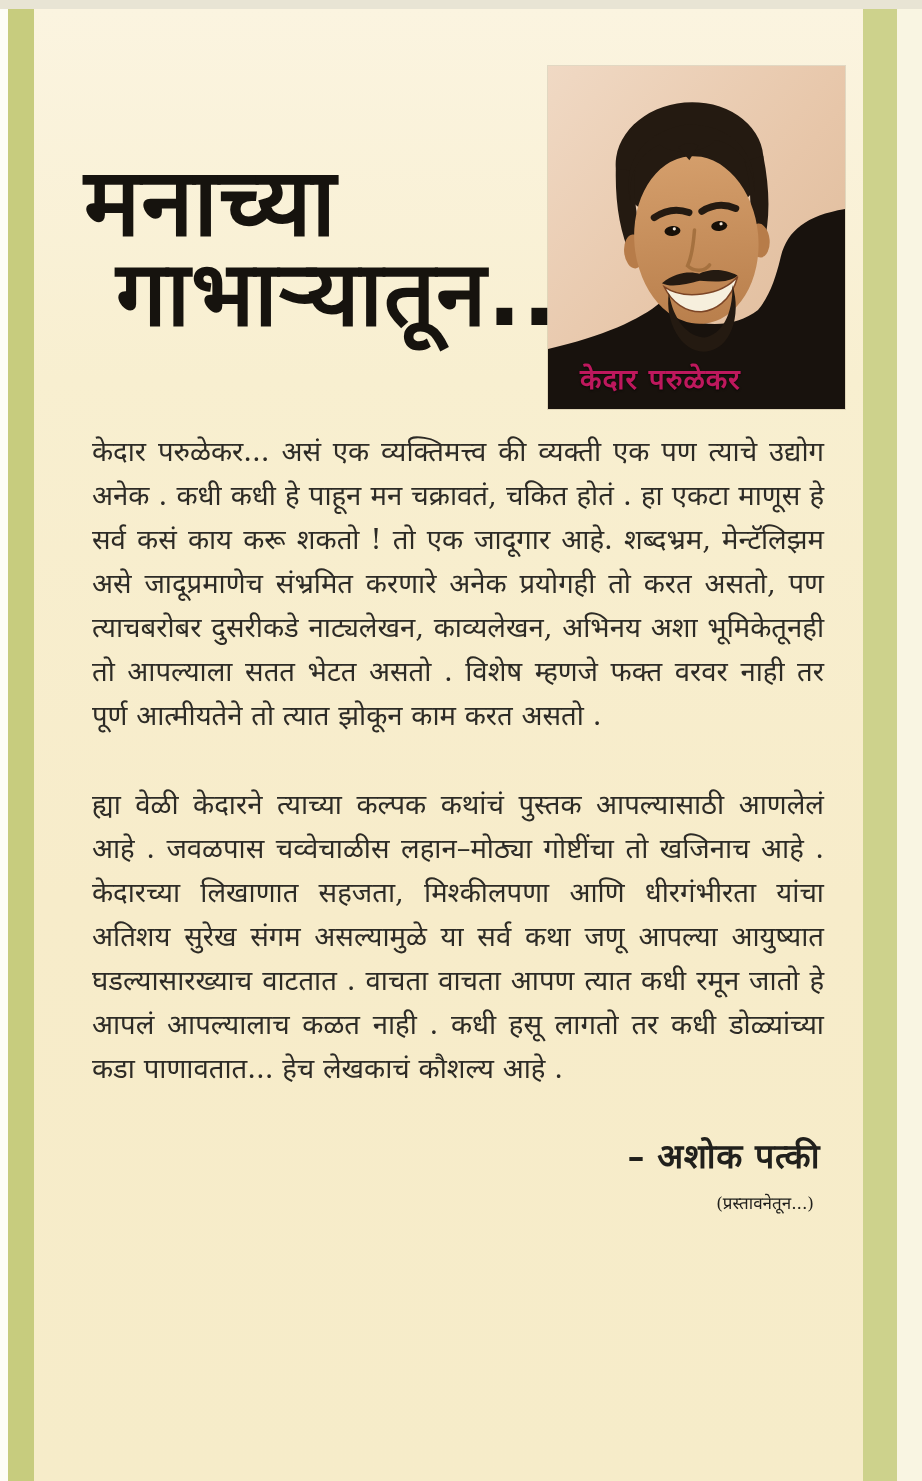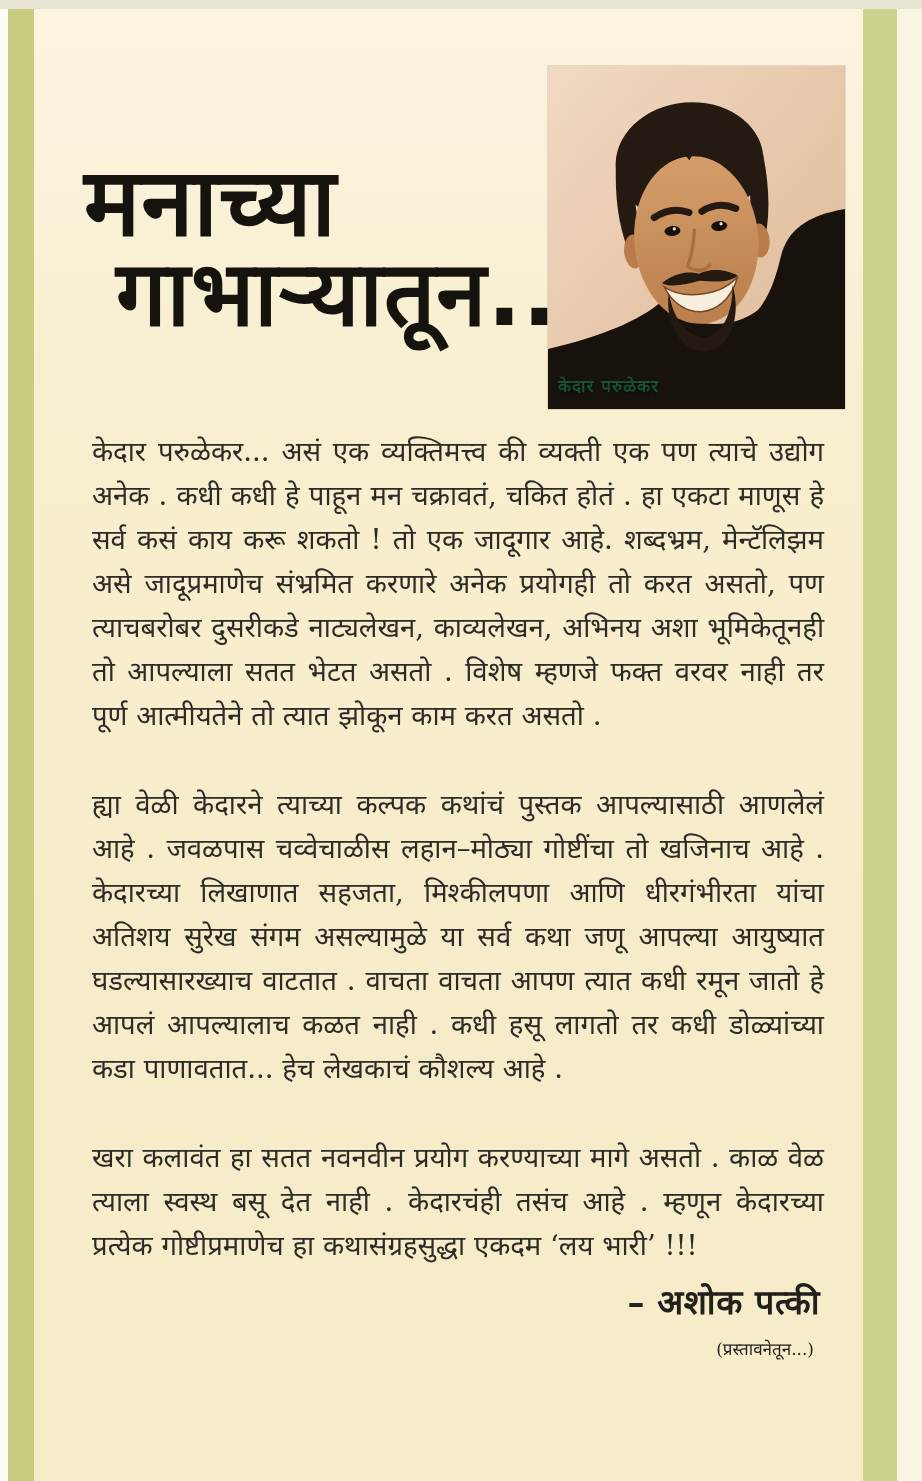--- a/index.html
+++ b/index.html
@@ -26,24 +26,24 @@
   .title-line1 { font-size:94px; line-height:1.02; letter-spacing:1px; }
   .title-line2 { font-size:90px; line-height:1.0; margin-left:32px; margin-top:-2px; letter-spacing:1px; }
 
   .photo {
     position:absolute; left:548px; top:57px; width:297px; height:343px;
     box-shadow:0 0 0 1px rgba(90,70,40,0.15);
     background:#e7c6a9;
   }
   .photo svg { display:block; width:100%; height:100%; }
   .photo-caption {
-    position:absolute; left:10px; bottom:12px;
-    font-size:17px; font-weight:bold;
+    position:absolute; left:32px; bottom:12px;
+    font-size:28px; font-weight:bold;
     font-family:"DejaVu Sans", sans-serif;
-    color:#14532d;
+    color:#be185d;
     text-shadow:0 1px 2px rgba(0,0,0,0.65);
     letter-spacing:1px;
     white-space:nowrap;
   }
 
   .body-text {
     position:absolute; left:92px; top:420px; width:732px;
     color:#2d2b26;
     font-size:27.5px; line-height:44px;
     text-align:justify;
@@ -120,20 +120,19 @@
         <path d="M116,224 C118,252 131,270 148,272 C165,270 178,252 180,222
                  C187,254 172,286 148,286 C124,286 109,254 116,224 Z" fill="#241a11"></path>
       </g>
     </svg>
     <div class="photo-caption">केदार परुळेकर</div>
   </div>
 
   <div class="body-text">
     <p>केदार परुळेकर...  असं एक व्यक्तिमत्त्व की व्यक्ती एक पण त्याचे उद्योग अनेक .  कधी कधी हे पाहून मन चक्रावतं,  चकित होतं .  हा एकटा माणूस हे सर्व कसं काय करू शकतो !  तो एक जादूगार आहे.  शब्दभ्रम, मेन्टॅलिझम असे जादूप्रमाणेच संभ्रमित करणारे अनेक प्रयोगही तो करत असतो, पण त्याचबरोबर दुसरीकडे नाट्यलेखन, काव्यलेखन, अभिनय अशा भूमिकेतूनही तो आपल्याला सतत भेटत असतो .  विशेष म्हणजे फक्त वरवर नाही तर पूर्ण आत्मीयतेने तो त्यात झोकून काम करत असतो .</p>
     <p>ह्या वेळी केदारने त्याच्या कल्पक कथांचं पुस्तक आपल्यासाठी आणलेलं आहे .  जवळपास चव्वेचाळीस लहान–मोठ्या गोष्टींचा तो खजिनाच आहे .  केदारच्या लिखाणात सहजता, मिश्कीलपणा आणि धीरगंभीरता यांचा अतिशय सुरेख संगम असल्यामुळे या सर्व कथा जणू आपल्या आयुष्यात घडल्यासारख्याच वाटतात .  वाचता वाचता आपण त्यात कधी रमून जातो हे आपलं आपल्यालाच कळत नाही .  कधी हसू लागतो तर कधी डोळ्यांच्या कडा पाणावतात... हेच लेखकाचं कौशल्य आहे .</p>
-    <p class="last">खरा कलावंत हा सतत नवनवीन प्रयोग करण्याच्या मागे असतो .  काळ वेळ त्याला स्वस्थ बसू देत नाही .  केदारचंही तसंच आहे .  म्हणून केदारच्या प्रत्येक गोष्टीप्रमाणेच हा कथासंग्रहसुद्धा एकदम ‘लय भारी’ !!!</p>
     <div class="attribution">
       <div class="attribution-author">– अशोक पत्की</div>
       <div class="attribution-source">(प्रस्तावनेतून...)</div>
     </div>
   </div>
 
 </div>
 
 </body></html>

